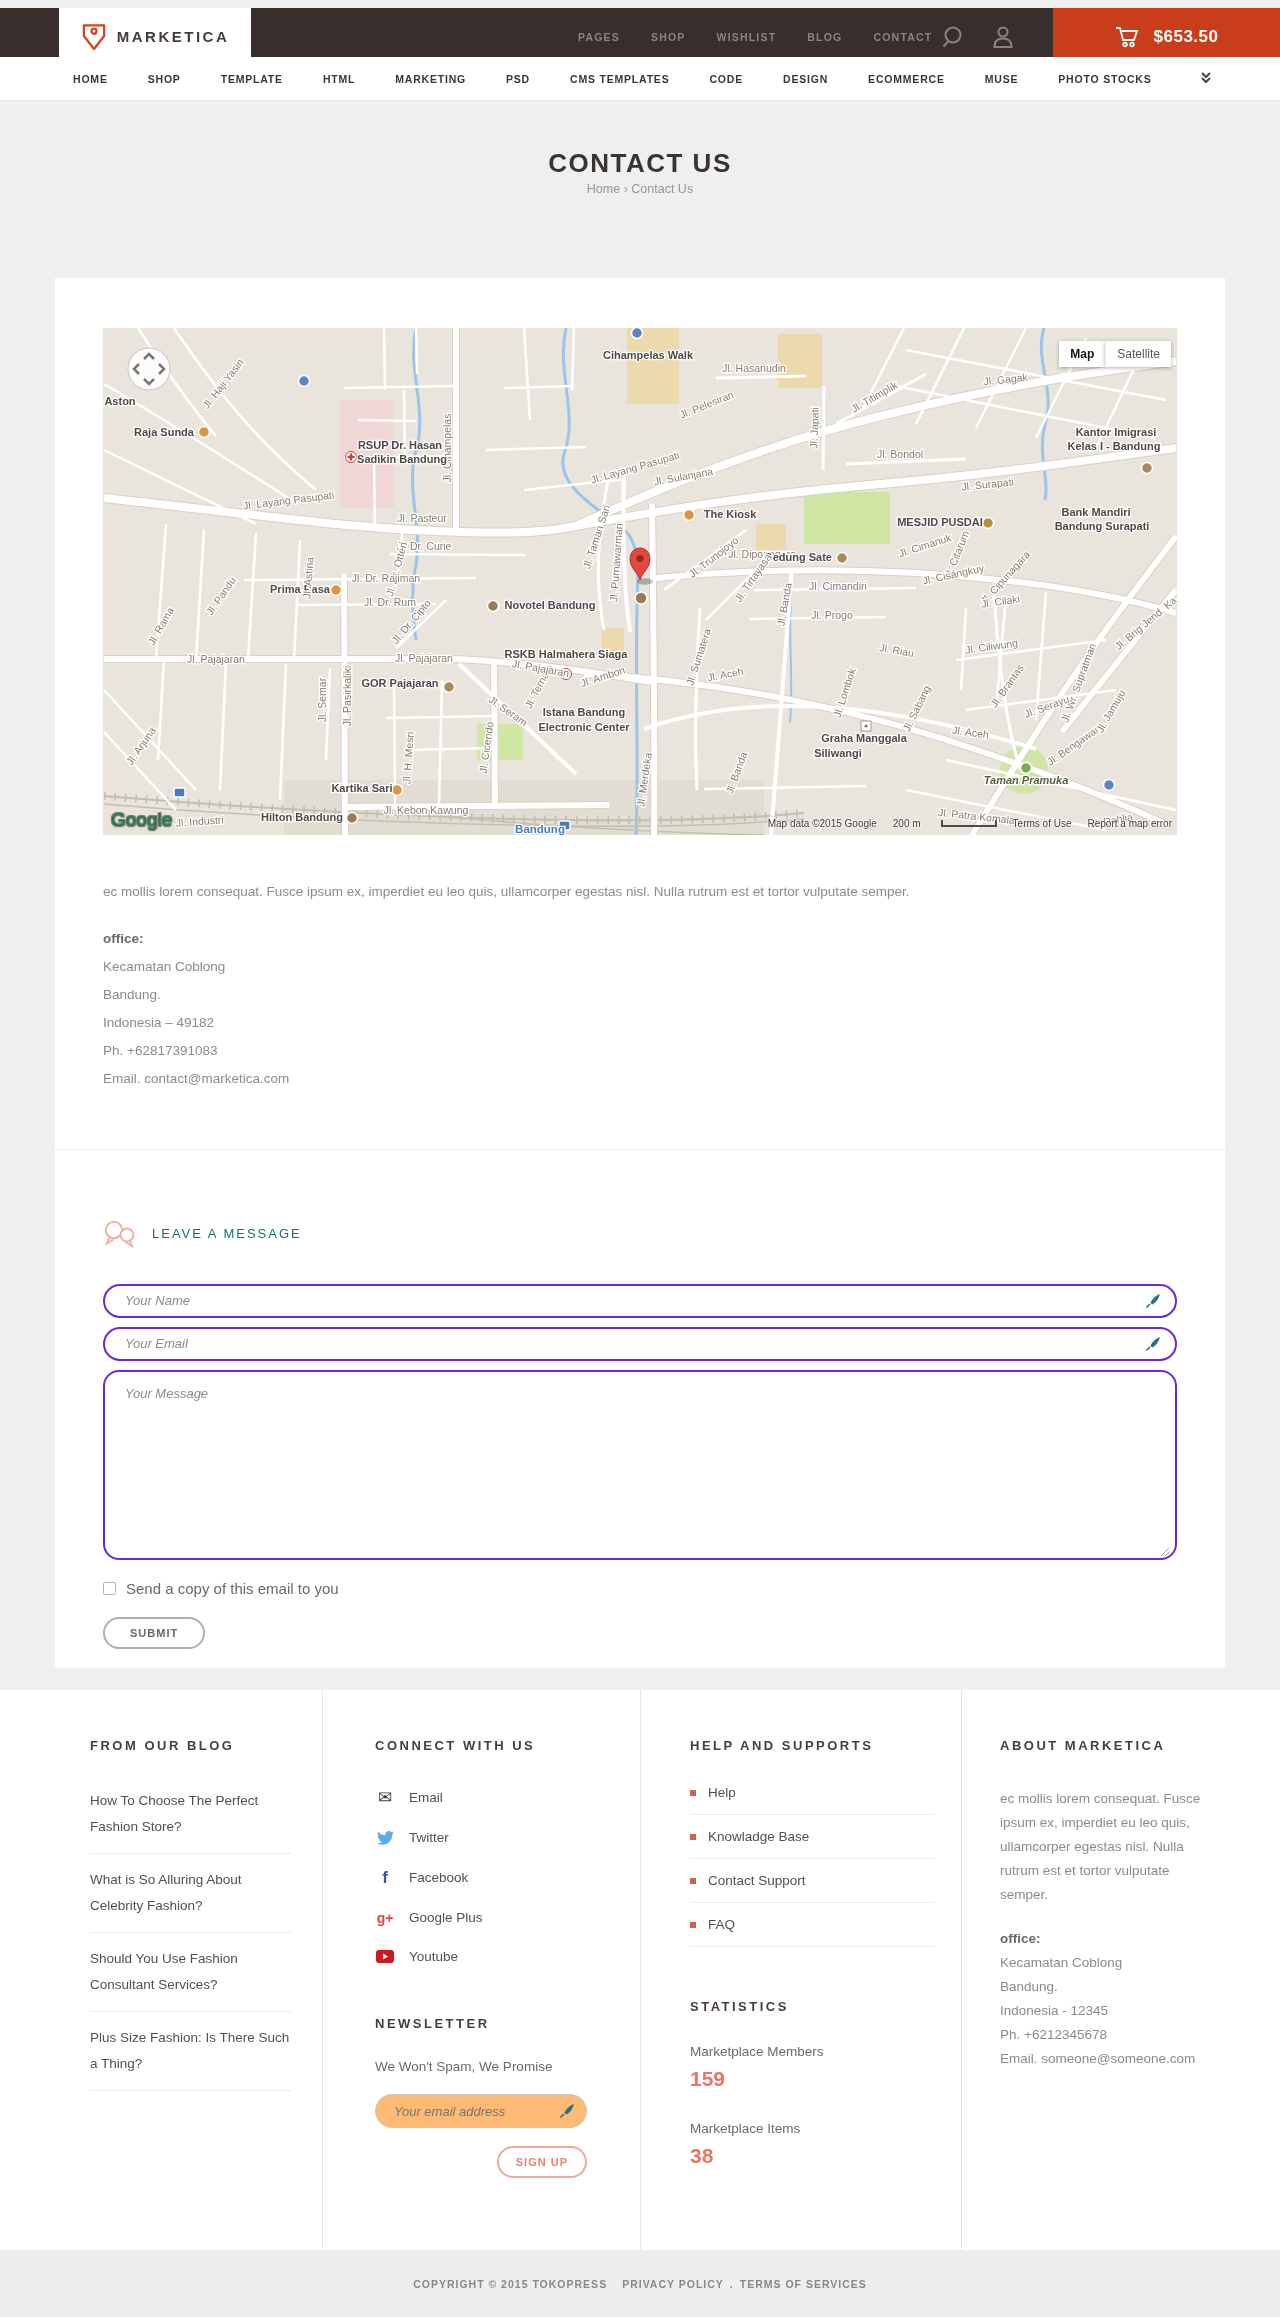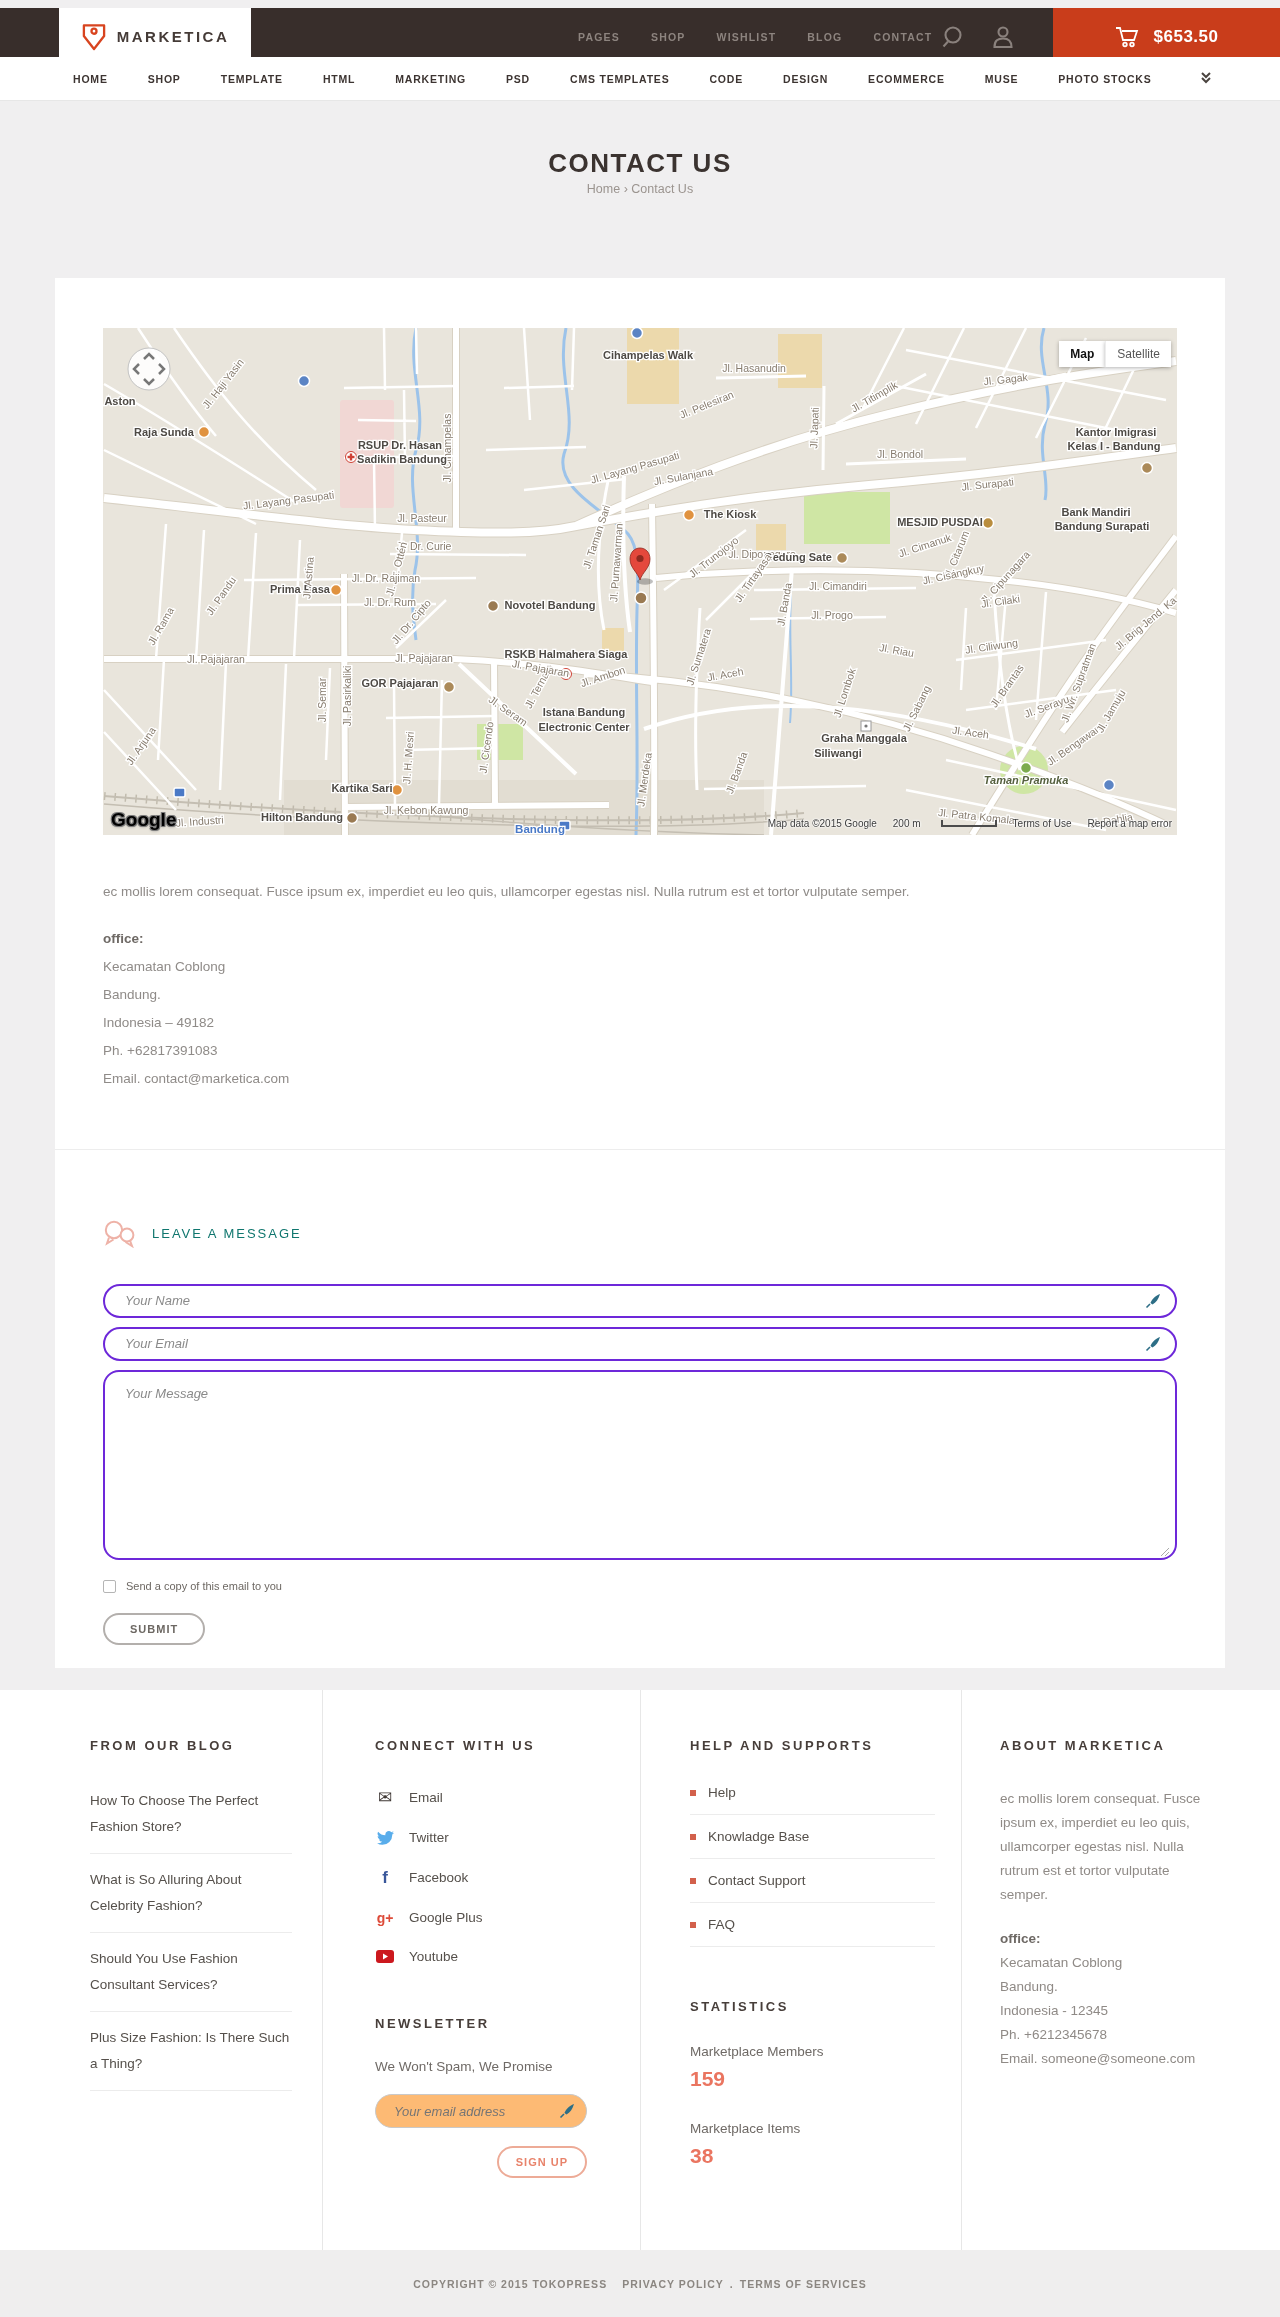--- a/index.html
+++ b/index.html
@@ -35,21 +35,21 @@
   .map-wrap svg.mapsvg{position:absolute;left:0;top:0}
   .ml-s{font-size:10.5px;fill:#877c6e;text-anchor:middle;stroke:#ffffff;stroke-width:2.6px;paint-order:stroke;font-family:"Liberation Sans",sans-serif}
   .ml-p{font-size:11px;font-weight:bold;fill:#4e4a45;text-anchor:middle;stroke:#ffffff;stroke-width:2.6px;paint-order:stroke;font-family:"Liberation Sans",sans-serif}
   .ml-b{font-size:11.5px;font-weight:bold;fill:#4a79c6;text-anchor:middle;stroke:#ffffff;stroke-width:2.6px;paint-order:stroke;font-family:"Liberation Sans",sans-serif}
   .ml-g{font-size:11px;font-weight:bold;font-style:italic;fill:#55603f;text-anchor:middle;stroke:#ffffff;stroke-width:2.6px;paint-order:stroke;font-family:"Liberation Sans",sans-serif}
   .gm-type{position:absolute;top:13px;right:6px;display:flex;cursor:pointer}
   .gm-btn{background:#fff;padding:6px 11px;font-size:12px;box-shadow:0 1px 4px rgba(0,0,0,.3)}
   .gm-btn.sel{font-weight:bold;color:#111}
   .gm-btn.alt{color:#565656;margin-left:0;border-left:1px solid #ededed}
   .gm-pan{position:absolute;left:23px;top:18px;cursor:pointer}
-  .gm-google{position:absolute;left:8px;bottom:4px;font-size:19px;font-weight:bold;color:#000000;cursor:pointer;
+  .gm-google{position:absolute;left:8px;bottom:4px;font-size:19px;font-weight:normal;color:#15803d;cursor:pointer;
              text-shadow:-1px -1px 0 #7b7b7b,1px -1px 0 #7b7b7b,-1px 1px 0 #7b7b7b,1px 1px 0 #7b7b7b,0 1px 3px rgba(0,0,0,.35)}
   .gm-attr{position:absolute;right:5px;bottom:6px;display:flex;align-items:center;gap:16px;font-size:10px;color:#3c3c3c;
            text-shadow:0 0 2px #fff,0 0 2px #fff,0 0 3px #fff}
   .gm-attr .lnk{cursor:pointer}
   .gm-scale{display:flex;align-items:center;gap:20px}
   .gm-scalebar{display:inline-block;width:52px;height:5px;border-left:2px solid #4c4c4c;border-right:2px solid #4c4c4c;border-bottom:2px solid #4c4c4c}
   .intro{margin:46px 48px 0;font-size:13.5px;color:#8f8b88;line-height:1.6}
   .office{margin:22px 48px 0;font-size:13.5px;line-height:28px;color:#8f8b88}
   .office .lbl{font-weight:bold;color:#6e6965}
   .divider{height:1px;background:#ededed;margin-top:56px}
@@ -59,21 +59,21 @@
   .inp-wrap + .inp-wrap{margin-top:9px}
   .inp-wrap input,.inp-wrap textarea{width:100%;box-sizing:border-box;border:2px solid #6d28d9;background:#fff;
         font-family:"Liberation Sans",sans-serif;font-style:italic;font-size:13px;color:#555;outline:none}
   .inp-wrap input{height:34px;border-radius:17px;padding:0 44px 0 20px}
   .inp-wrap textarea{height:190px;border-radius:16px;padding:12px 20px;resize:none;line-height:1.5}
   .inp-wrap ::placeholder{color:#8a8a8a;font-style:italic;opacity:1}
   .pen{position:absolute;right:16px;top:9px}
   .grabber{position:absolute;right:7px;bottom:7px}
   .chk-row{margin:16px 48px 0;display:flex;align-items:center;gap:10px}
   .chk-row input{appearance:none;-webkit-appearance:none;width:13px;height:13px;border:1px solid #b5b5b5;border-radius:2px;background:#fff;margin:0;cursor:pointer}
-  .chk-row label{font-size:11px;color:#6d6863;cursor:pointer}
+  .chk-row label{font-size:15px;color:#6d6863;cursor:pointer}
   .submit{margin:20px 0 0 48px;display:inline-block;background:#fff;border:2px solid #b3afac;border-radius:17px;
           padding:8px 25px;font-size:11px;font-weight:bold;letter-spacing:1px;color:#6d6863;cursor:pointer;
           font-family:"Liberation Sans",sans-serif}
   
   .footer{position:absolute;left:0;top:1690px;width:1280px;height:560px;background:#fff}
   .fdiv{position:absolute;top:0;width:1px;height:560px;background:#e7e7e7}
   .fcol{position:absolute;top:0}
   .fh{font-size:13px;font-weight:bold;letter-spacing:2.5px;color:#473e3a;margin-top:48px}
   .blog-list{margin-top:22px}
   .blog-item{display:block;border-bottom:1px solid #ececec;padding:13px 0;font-size:13.5px;line-height:26px;

